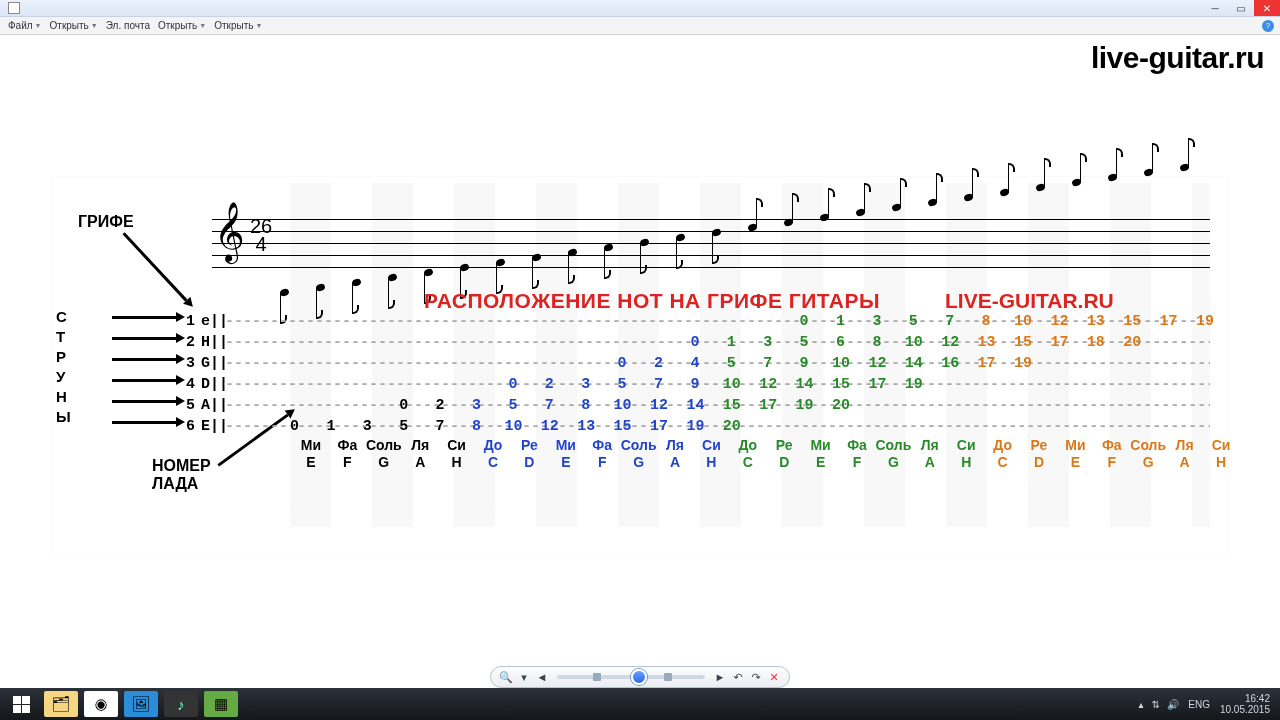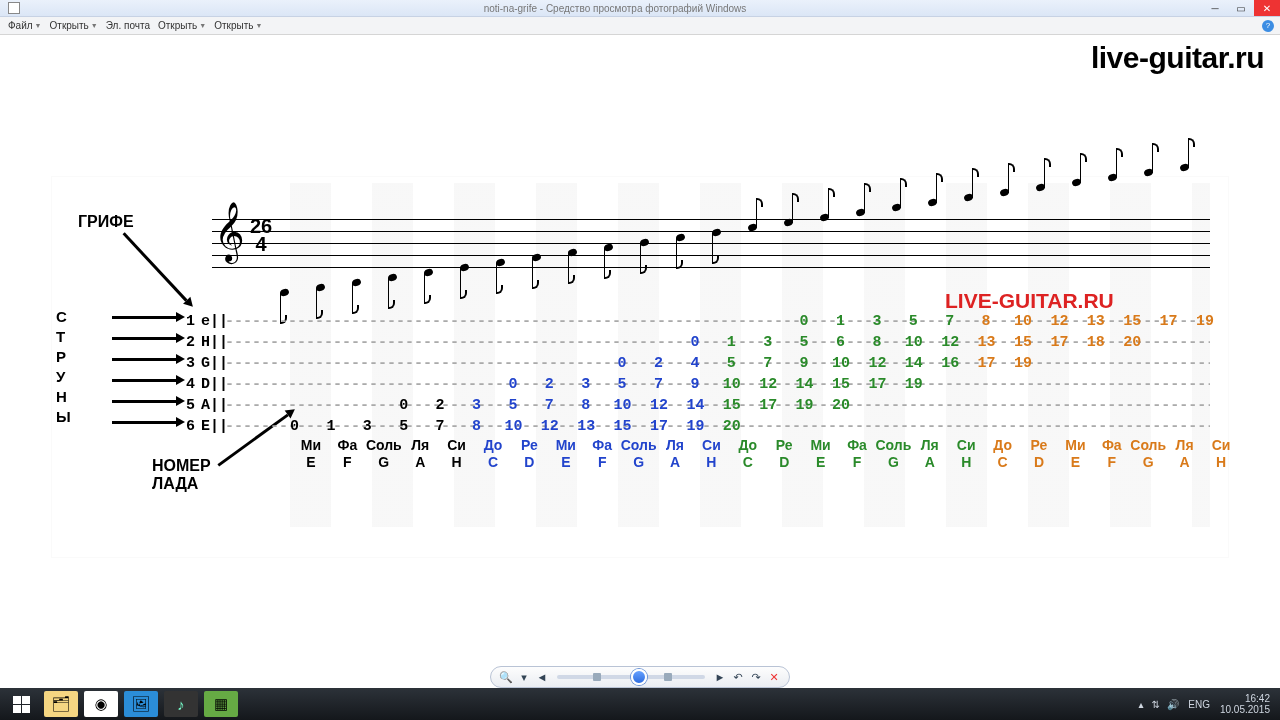--- a/index.html
+++ b/index.html
@@ -20,21 +20,21 @@
   
   .content { position:absolute; left:0; right:0; top:35px; bottom:56px; background:#fff;}
   .watermark { position:absolute; top:6px; right:16px; font-weight:700; font-size:30px; letter-spacing:-0.5px; color:#000;}
   .sheet { position:absolute; left:52px; top:142px; width:1176px; height:380px; box-shadow:0 0 0 1px rgba(0,0,0,.02);}
   
   .stripes { position:absolute; left:238px; right:18px; top:6px; bottom:30px; background:repeating-linear-gradient(90deg,#f3f3f3 0 41px,#ffffff 41px 82px); opacity:.6;}
   
   .staff { position:absolute; left:160px; top:42px; right:18px; height:48px;}
   .staff .line { position:absolute; left:0; right:0; height:1px; background:#000;}
   .clef { position:absolute; left:2px; top:-14px; font-size:52px; line-height:1;}
-  .timesig { position:absolute; left:36px; top:-2px; font-size:20px; font-weight:700; line-height:.9; text-align:center; width:26px;}
+  .timesig { position:absolute; left:36px; top:-2px; font-size:20px; font-weight:400; line-height:.9; text-align:center; width:26px;}
   .notes { position:absolute; left:68px; right:0; top:0; bottom:0;}
   .note { position:absolute; width:12px;}
   .note .head { width:9px; height:7px; background:#000; border-radius:50%; transform:rotate(-18deg); position:absolute;}
   .note .stem { position:absolute; width:1px; background:#000;}
   .note .flag{ position:absolute; width:7px; height:9px; border-right:2px solid #000; border-top:2px solid #000; border-top-right-radius:6px;}
   
   .mid-title{ position:absolute; top:112px; left:372px; color:#d22; font-weight:700; font-size:21px; letter-spacing:.5px;}
   .mid-title2{ position:absolute; top:112px; left:893px; color:#d22; font-weight:700; font-size:21px;}
   
   .lbl { position:absolute; font-weight:700; font-size:16px; color:#000;}
@@ -72,21 +72,20 @@
   .winflag{ display:grid; grid-template-columns:8px 8px; grid-template-rows:8px 8px; gap:1px;}
   .winflag div{ background:#fff;}
 </style>
 </head>
 <body>
 
 <div class="titlebar">
   <div class="left">
       <div class="box"></div>
     </div>
-  <div class="title">noti-na-grife - Средство просмотра фотографий Windows</div>
   <div class="winbtns">
     <div class="winbtn">─</div>
     <div class="winbtn">▭</div>
     <div class="winbtn close">✕</div>
   </div>
 </div>
 
 <div class="menubar">
   <div class="menuitem">
       <span>Файл</span>
@@ -254,20 +253,21 @@
             <div class="flag" style="left: 8px; top: -76px;"></div>
           </div>
           <div class="note" style="left: 900px;">
             <div class="head" style="top: -55px;"></div>
             <div class="stem" style="left: 8px; top: -81px; height: 30px;"></div>
             <div class="flag" style="left: 8px; top: -81px;"></div>
           </div>
         </div>
     </div>
 
+    <div class="mid-title">РАСПОЛОЖЕНИЕ НОТ НА ГРИФЕ ГИТАРЫ</div>
     <div class="mid-title2">LIVE-GUITAR.RU</div>
 
     <div class="lbl thin-lbl">ГРИФЕ</div>
     <div class="lbl strings-vert" id="strv">С<br>Т<br>Р<br>У<br>Н<br>Ы</div>
     <div class="lbl fret-lbl" id="fretlbl">НОМЕР<br>ЛАДА</div>
 
     <div class="arrow" style="left:72px; top:56px; transform:rotate(47deg);">
       <div class="shaft" style="width:92px;"></div>
         <div class="head" style="left:92px;"></div>
     </div>

